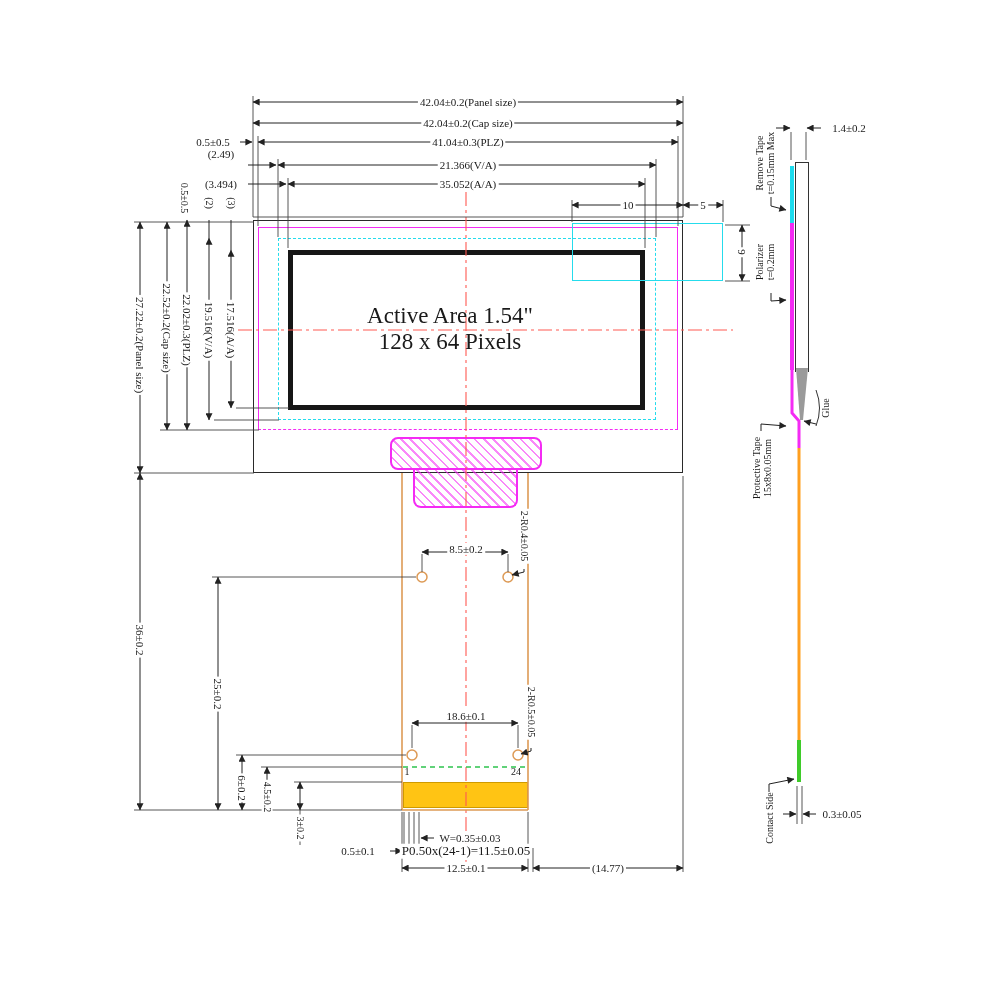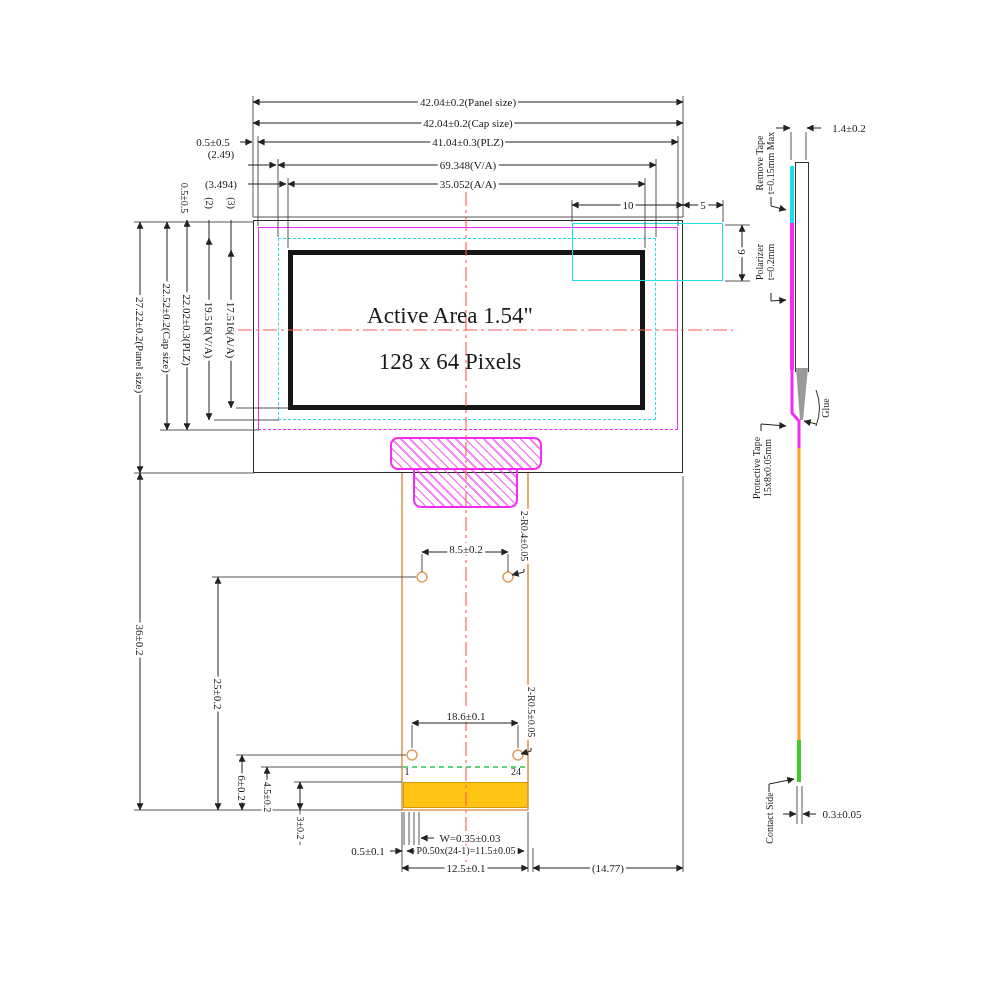--- a/index.html
+++ b/index.html
@@ -18,21 +18,21 @@
   #glue-tab-narrow{left:413px;top:468px;width:105px;height:40px;border:2px solid #f42bf4;border-top:none;border-radius:0 0 8px 8px;}
   #side-glass{left:795px;top:162px;width:14px;height:210px;border:1.4px solid #333;border-bottom:none;background:#fff;}
   #side-remove-tape{left:790px;top:166px;width:4px;height:57px;background:#1ddcee;}
   #side-polarizer{left:790px;top:223px;width:4px;height:147px;background:#f42bf4;}
   svg.overlay{position:absolute;left:0;top:0;}
   .lbl{position:absolute;font-size:11px;line-height:1.12;white-space:nowrap;background:#fff;
        padding:0 2px;text-align:center;transform:translate(-50%,-50%);}
   .rot90{transform:translate(-50%,-50%) rotate(90deg);}
   .rotm90{transform:translate(-50%,-50%) rotate(-90deg);}
   .sm{font-size:10px;}
-  .xs{font-size:10px;}
+  .xs{font-size:13px;}
   .nobg{background:transparent;padding:0;}
   .title{font-size:23px;background:transparent;}
   .twoline span{display:block;}
 </style>
 </head>
 <body>
 
 <div id="canvas">
 
   <div class="rect" id="panel-outline"></div>
@@ -169,26 +169,26 @@
     <g>
       <polygon points="796,368 808,368 803,420 800,420" fill="#9a9a9a"></polygon>
       <polyline points="792,370 792,413 799,421 799,448" fill="none" stroke="#f42bf4" stroke-width="3"></polyline>
       <line x1="799" y1="448" x2="799" y2="740" stroke="#ff9f1f" stroke-width="3"></line>
       <line x1="799" y1="740" x2="799" y2="782" stroke="#3fcb2a" stroke-width="4"></line>
       <path d="M816,390 Q823,408 816,426" fill="none" stroke="#333" stroke-width="1"></path>
     </g>
   </svg>
 
   <div class="lbl title nobg" style="left:450px;top:316px">Active Area 1.54"</div>
-  <div class="lbl title nobg" style="left:450px;top:362px">128 x 64 Pixels</div>
+  <div class="lbl title nobg" style="left:450px;top:342px">128 x 64 Pixels</div>
 
   <div class="lbl" style="left:468px;top:102px">42.04±0.2(Panel size)</div>
   <div class="lbl" style="left:468px;top:123px">42.04±0.2(Cap size)</div>
   <div class="lbl" style="left:468px;top:142px">41.04±0.3(PLZ)</div>
-  <div class="lbl" style="left:468px;top:165px">69.348(V/A)</div>
+  <div class="lbl" style="left:468px;top:165px">21.366(V/A)</div>
   <div class="lbl" style="left:468px;top:184px">35.052(A/A)</div>
   <div class="lbl" style="left:213px;top:142px">0.5±0.5</div>
   <div class="lbl" style="left:221px;top:154px">(2.49)</div>
   <div class="lbl" style="left:221px;top:184px">(3.494)</div>
   <div class="lbl" style="left:628px;top:205px">10</div>
   <div class="lbl" style="left:703px;top:205px">5</div>
   <div class="lbl rot90" style="left:742px;top:252px">9</div>
 
   <div class="lbl rot90" style="left:140px;top:345px">27.22±0.2(Panel size)</div>
   <div class="lbl rot90" style="left:167px;top:328px">22.52±0.2(Cap size)</div>
@@ -204,21 +204,21 @@
   <div class="lbl rot90" style="left:242px;top:788px">6±0.2</div>
   <div class="lbl rot90 sm" style="left:267px;top:797px">4.5±0.2</div>
   <div class="lbl rot90 sm" style="left:300px;top:828px">3±0.2</div>
   <div class="lbl" style="left:466px;top:549px">8.5±0.2</div>
   <div class="lbl" style="left:466px;top:716px">18.6±0.1</div>
   <div class="lbl rot90 sm" style="left:524px;top:536px">2-R0.4±0.05</div>
   <div class="lbl rot90 sm" style="left:531px;top:712px">2-R0.5±0.05</div>
   <div class="lbl sm nobg" style="left:407px;top:772px">1</div>
   <div class="lbl sm nobg" style="left:516px;top:772px">24</div>
   <div class="lbl" style="left:470px;top:838px">W=0.35±0.03</div>
-  <div class="lbl" style="left:368px;top:851px">0.5±0.1</div>
+  <div class="lbl" style="left:358px;top:851px">0.5±0.1</div>
   <div class="lbl xs" style="left:466px;top:851px">P0.50x(24-1)=11.5±0.05</div>
   <div class="lbl" style="left:466px;top:868px">12.5±0.1</div>
   <div class="lbl" style="left:608px;top:868px">(14.77)</div>
 
   <div class="lbl" style="left:849px;top:128px">1.4±0.2</div>
   <div class="lbl rotm90 sm twoline nobg" style="left:765px;top:163px">
     <span>Remove Tape</span>
     <span>t=0.15mm Max</span>
   </div>
   <div class="lbl rotm90 sm twoline nobg" style="left:765px;top:262px">

